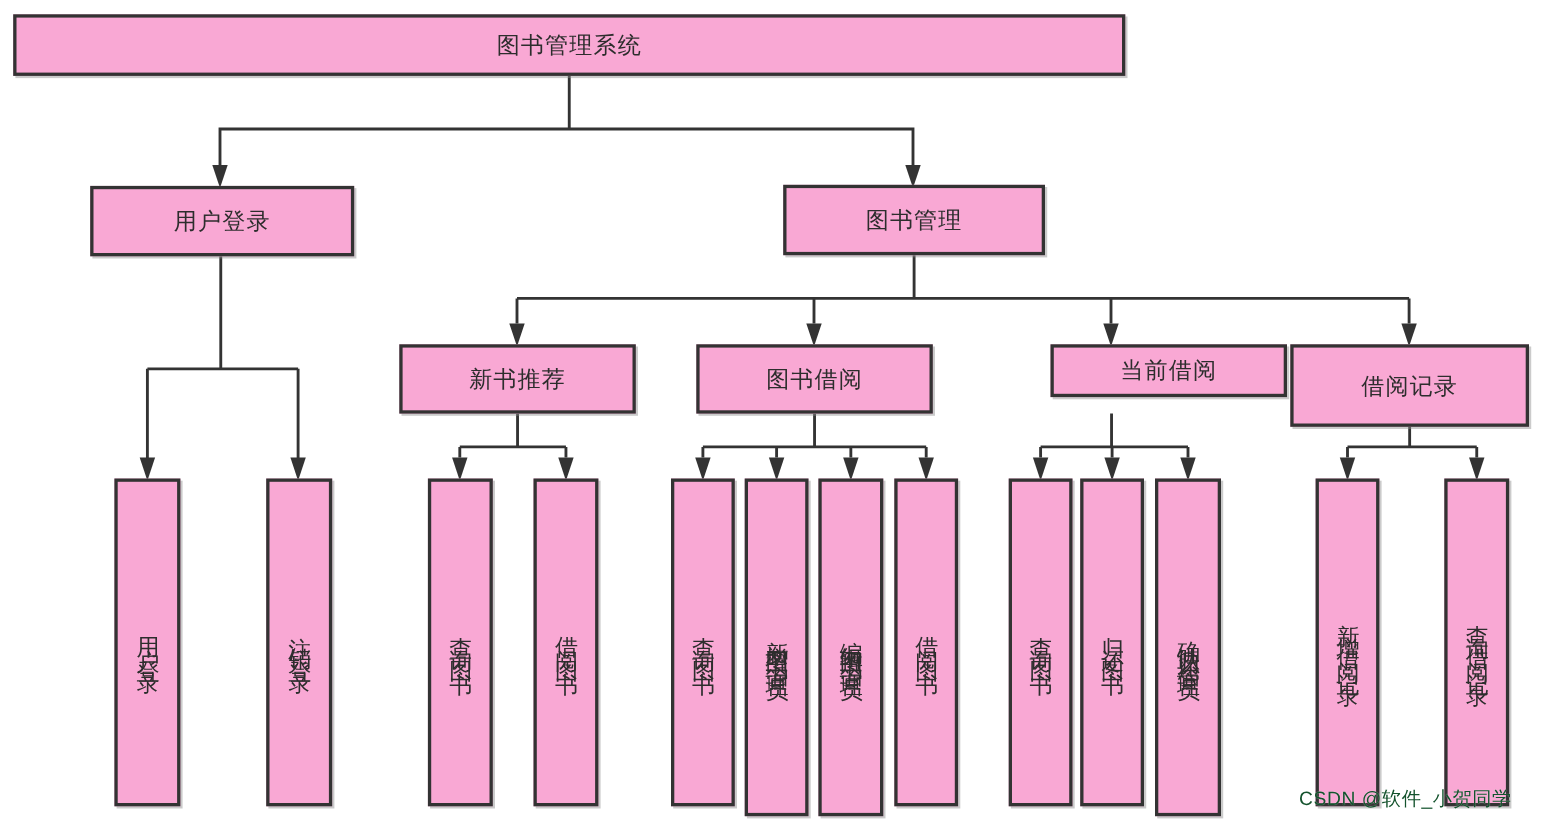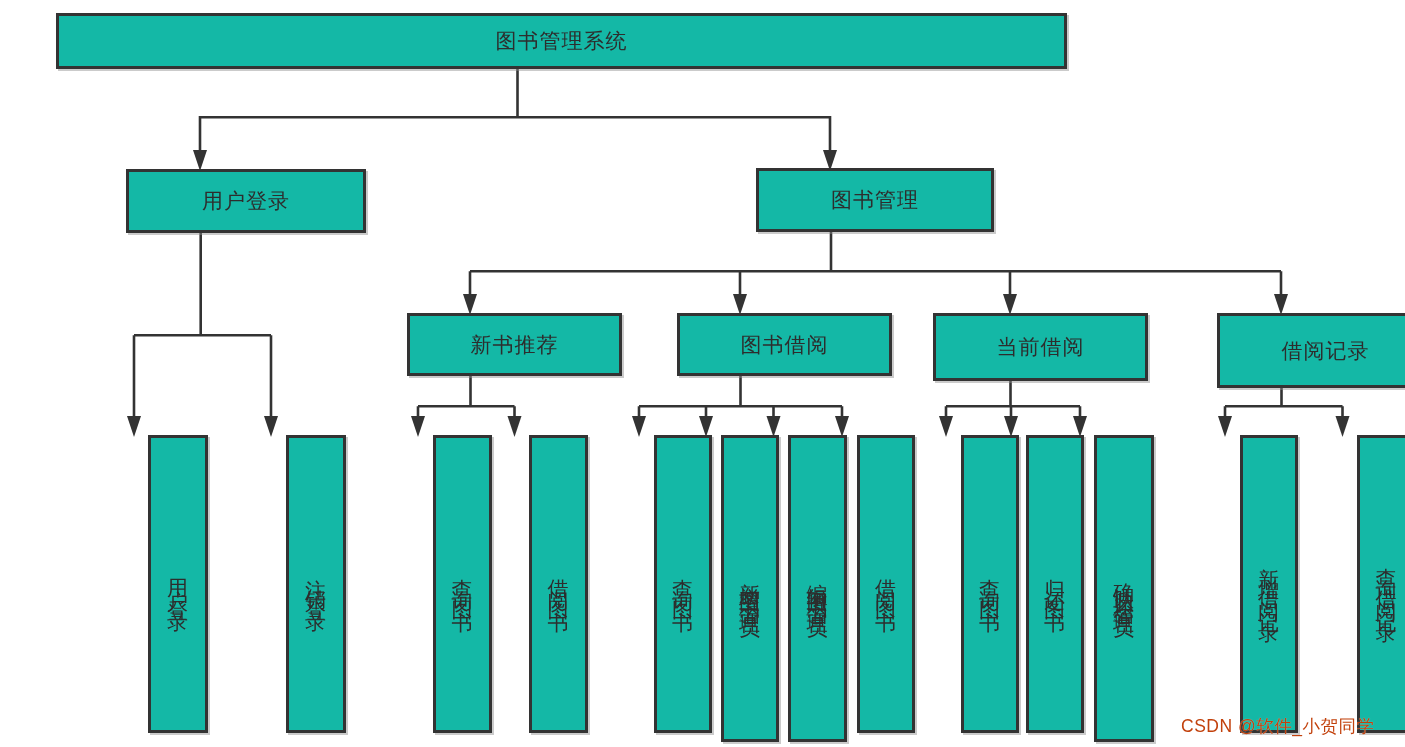--- a/index.html
+++ b/index.html
@@ -17,29 +17,28 @@
   }
   .connectors {
     position: absolute;
     left: 0;
     top: 0;
     z-index: 0;
   }
   .hbox, .vbox {
     position: absolute;
     box-sizing: border-box;
-    background: #14b8a6;
+    background: #f9a8d4;
     border: 3px solid #333333;
     box-shadow: 2px 2px 0 rgba(140,140,140,0.45);
     color: #2d2d2d;
     display: flex;
     align-items: center;
     justify-content: center;
     z-index: 1;
-    margin-left: 44px;
   }
   .hbox {
     font-size: 21px;
     letter-spacing: 1px;
     white-space: nowrap;
   }
   .vbox {
     writing-mode: vertical-rl;
     text-orientation: mixed;
     font-size: 21px;
@@ -49,21 +48,21 @@
   .vbox.tight {
     letter-spacing: 5px;
   }
   .watermark {
     position: absolute;
     left: 1181px;
     top: 714px;
     z-index: 5;
     font-size: 17.5px;
     letter-spacing: 0.5px;
-    color: #c2410c;
+    color: #14532d;
     text-shadow: 0 0 1px rgba(255,255,255,0.6);
     white-space: nowrap;
   }
 </style>
 </head>
 <body>
 
 <div class="canvas">
 
   <svg class="connectors" width="1405" height="747" viewBox="0 0 1405 747">
@@ -99,21 +98,21 @@
     </g>
   </svg>
 
   <div class="hbox" style="left:12px; top:13px; width:1011px; height:56px;">图书管理系统</div>
 
   <div class="hbox" style="left:82px; top:169px; width:240px; height:64px;">用户登录</div>
   <div class="hbox" style="left:712px; top:168px; width:238px; height:64px;font-family:Liberation Mono, monospace;">图书管理</div>
 
   <div class="hbox" style="left:633px; top:313px; width:215px; height:63px;">图书借阅</div>
   <div class="hbox" style="left:363px; top:313px; width:215px; height:63px;">新书推荐</div>
-  <div class="hbox" style="left:889px; top:313px; width:215px; height:68px;">当前借阅</div>
+  <div class="hbox" style="left:955px; top:313px; width:215px; height:48px;">当前借阅</div>
   <div class="hbox" style="left:1173px; top:313px; width:217px; height:75px;">借阅记录</div>
 
   <div class="vbox" style="left:104px; top:435px; width:60px; height:298px;">用户登录</div>
   <div class="vbox" style="left:242px; top:435px; width:60px; height:298px;">注销登录</div>
 
   <div class="vbox" style="left:389px; top:435px; width:59px; height:298px;">查询图书</div>
   <div class="vbox" style="left:485px; top:435px; width:59px; height:298px;">借阅图书</div>
 
   <div class="vbox" style="left:610px; top:435px; width:58px; height:298px;">查询图书</div>
   <div class="vbox tight" style="left:677px; top:435px; width:58px; height:307px;">新增图书（管理员）</div>

